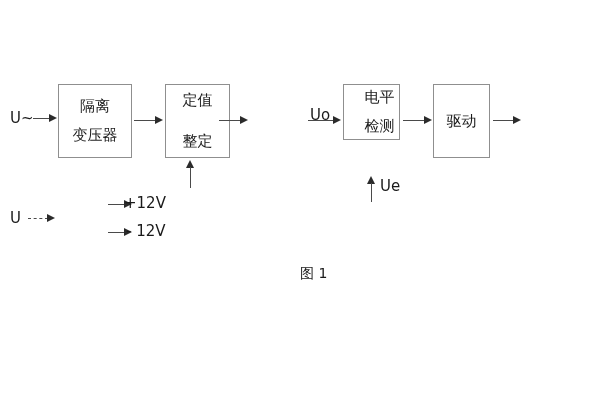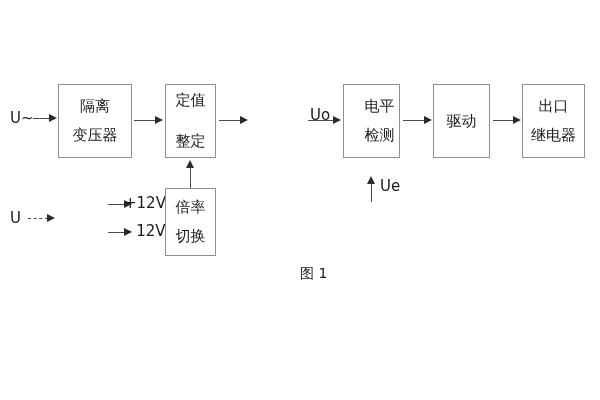--- a/index.html
+++ b/index.html
@@ -114,61 +114,57 @@
     <span class="line">变压器</span>
   </div>
 
   <div class="lbl" style="left:135px; top:96px;margin-left:44px;">Ui</div>
 
   <div class="arrow-r" style="left:134px; top:116px; width:30px;">
     <span class="shaft" style="width:22px;"></span>
     <span class="head" style="left:21px;"></span>
   </div>
 
-  <div class="box" style="left:165px; top:84px; width:51px; height:74px;gap:12px;">
+  <div class="box" style="left:165px; top:84px; width:65px; height:74px;gap:12px;">
     <span class="line">定值</span>
     <span class="line">整定</span>
   </div>
 
   <div class="arrow-r" style="left:219px; top:116px; width:30px;">
     <span class="shaft" style="width:22px;"></span>
     <span class="head" style="left:21px;"></span>
   </div>
 
 
   <div class="lbl" style="left:310px; top:108px;">Uo</div>
 
   <div class="arrow-r" style="left:308px; top:116px; width:34px;">
     <span class="shaft" style="width:26px;"></span>
     <span class="head" style="left:25px;"></span>
   </div>
 
-  <div class="box" style="left:343px; top:84px; width:57px; height:74px;padding-left:16px;">
+  <div class="box" style="left:343px; top:84px; width:57px; height:56px;padding-left:16px;">
     <span class="line">电平</span>
     <span class="line">检测</span>
   </div>
 
   <div class="arrow-r" style="left:403px; top:116px; width:30px;">
     <span class="shaft" style="width:22px;"></span>
     <span class="head" style="left:21px;"></span>
   </div>
 
   <div class="box" style="left:433px; top:84px; width:57px; height:74px;">
     <span class="line">驱动</span>
   </div>
 
   <div class="arrow-r" style="left:493px; top:116px; width:29px;">
     <span class="shaft" style="width:21px;"></span>
     <span class="head" style="left:20px;"></span>
   </div>
 
-  <div class="box" style="left:522px; top:84px; width:63px; height:74px;">
-    <span class="line">出口</span>
-    <span class="line">继电器</span>
-  </div>
 
   <div class="lbl" style="left:10px; top:211px;">U</div>
 
   <div class="arrow-r dashed" style="left:28px; top:214px; width:27px;">
     <span class="shaft" style="width:20px;"></span>
     <span class="head" style="left:19px;"></span>
   </div>
 
 
   <div class="arrow-r" style="left:108px; top:200px; width:24px;">
@@ -176,24 +172,20 @@
     <span class="head" style="left:16px;"></span>
   </div>
   <div class="lbl" style="left:124px; top:196px;text-align:center;">+12V</div>
 
   <div class="arrow-r" style="left:108px; top:228px; width:24px;">
     <span class="shaft" style="width:17px;"></span>
     <span class="head" style="left:16px;"></span>
   </div>
   <div class="lbl" style="left:126px; top:224px;">- 12V</div>
 
-  <div class="box" style="left:165px; top:188px; width:51px; height:68px;">
-    <span class="line">倍率</span>
-    <span class="line">切换</span>
-  </div>
 
   <div class="arrow-u" style="left:186px; top:160px; height:28px;">
     <span class="head"></span>
     <span class="shaft" style="height:21px;"></span>
   </div>
 
   <div class="arrow-u" style="left:367px; top:176px; height:26px;">
     <span class="head"></span>
     <span class="shaft" style="height:19px;"></span>
   </div>

